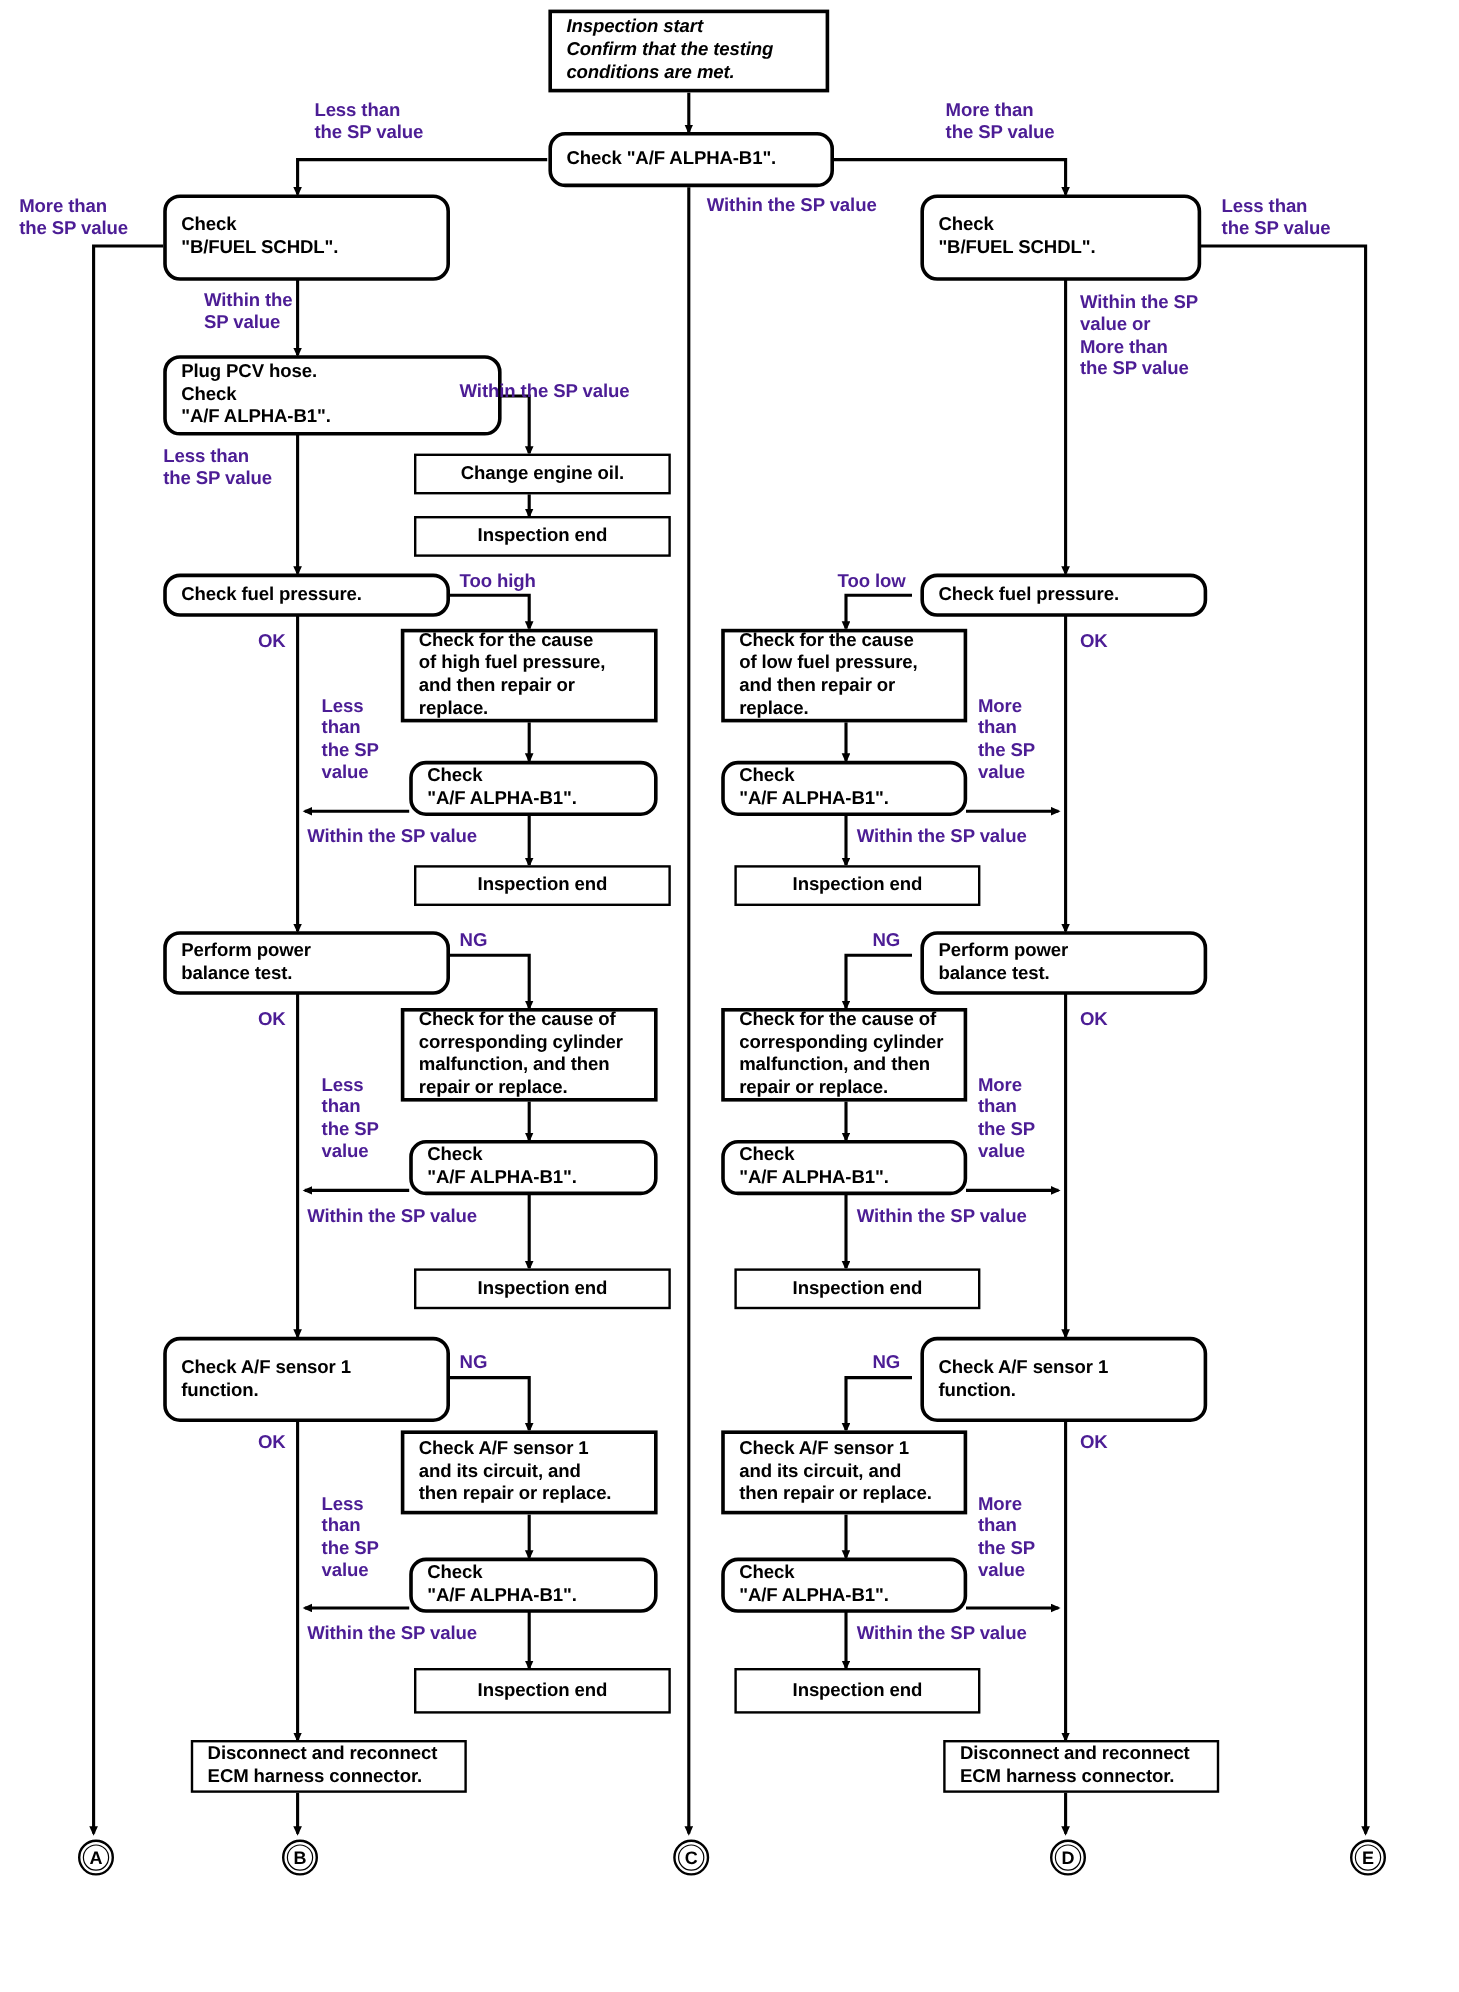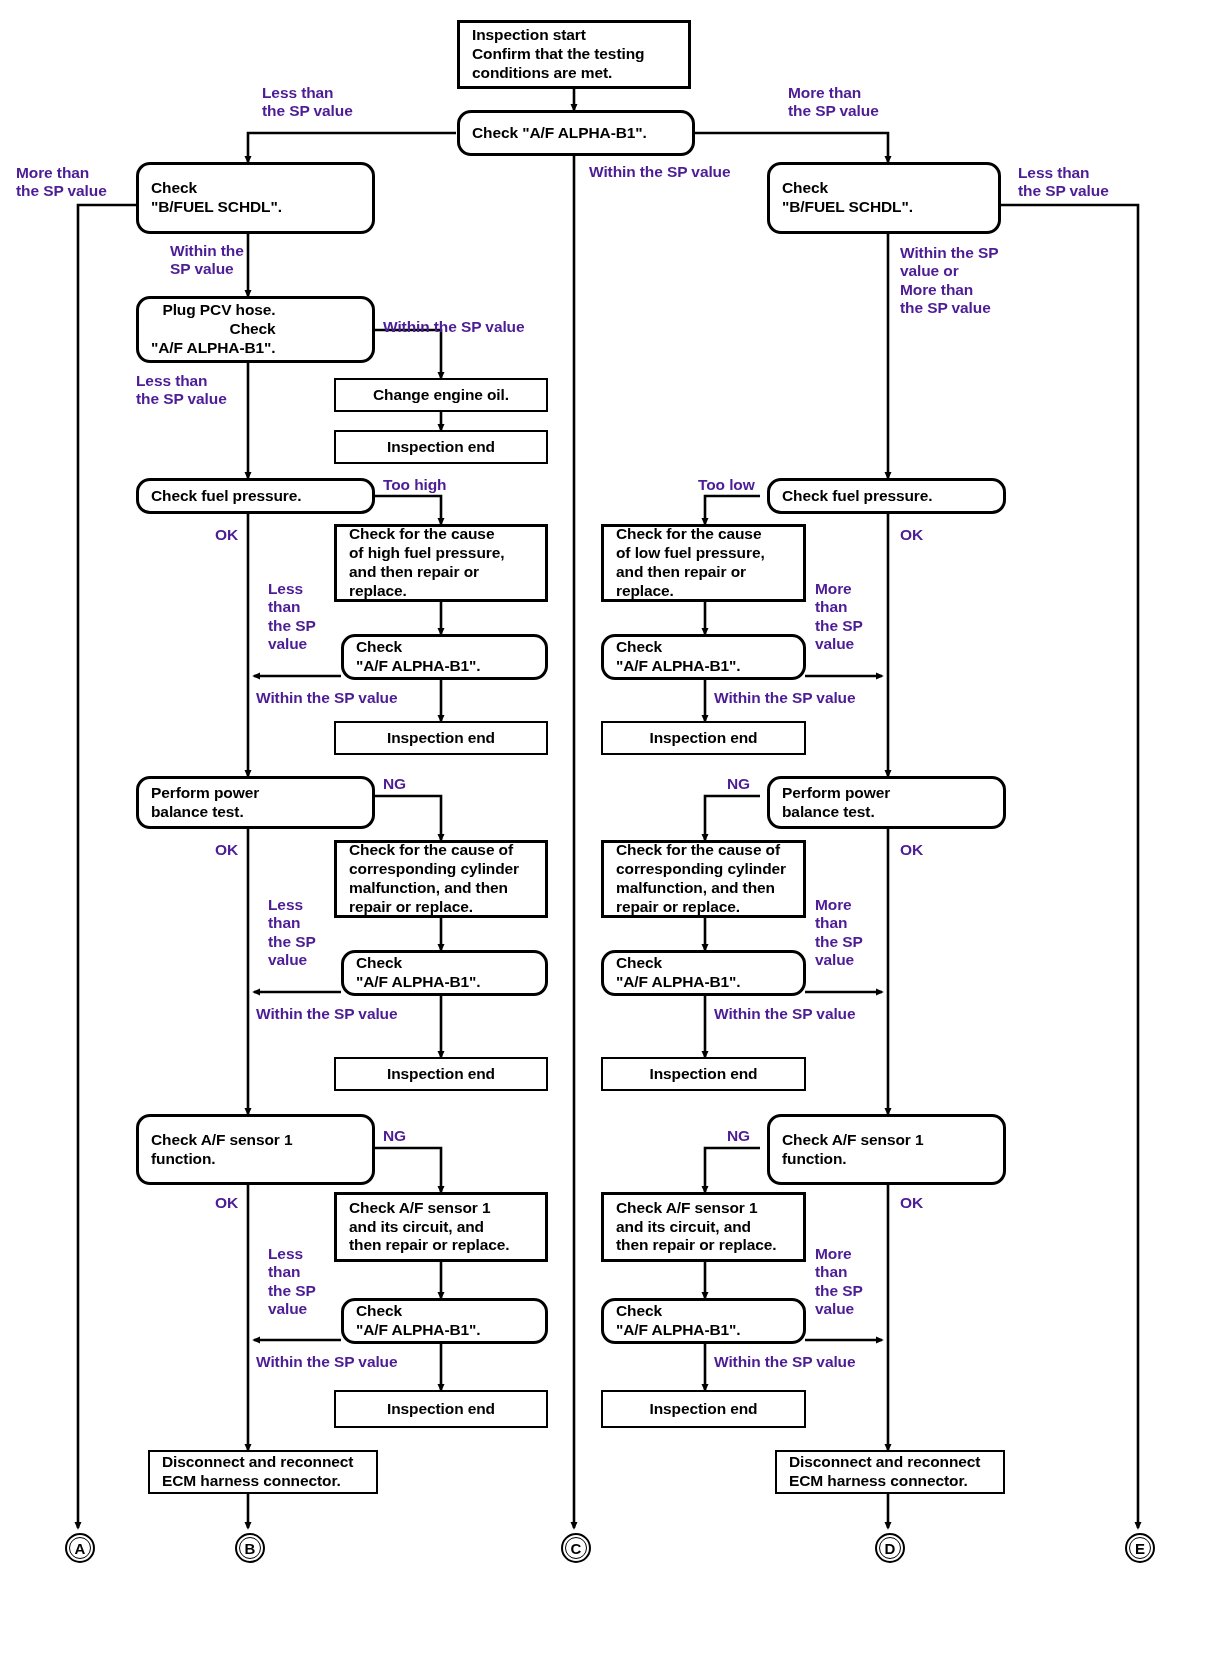--- a/index.html
+++ b/index.html
@@ -3,21 +3,21 @@
 <meta charset="utf-8">
 <style>
   html,body{margin:0;padding:0;background:#fff;}
   body{font-family:"Liberation Sans", sans-serif;}
   #root{position:relative;width:1216px;height:1660px;background:#fff;overflow:hidden;}
   svg.wires{position:absolute;left:0;top:0;width:1216px;height:1660px;}
   .node{position:absolute;box-sizing:border-box;background:#fff;border:3px solid #000;
         display:flex;align-items:center;color:#000;}
   .node.rect{border-radius:0;}
   .node.round{border-radius:14px;}
-  .node.thin{border-width:2px;}
+  .node.thin{border-width:2px;margin-left:11px;}
   .node .txt{font-size:15.5px;line-height:1.22;white-space:pre-line;font-weight:600;
              letter-spacing:-0.1px;}
   .node.pad{padding-left:12px;}
   .node.center .txt{width:100%;text-align:center;}
   .lbl{position:absolute;font-size:15.5px;line-height:1.18;white-space:pre-line;
        color:#4c1d95;font-weight:600;letter-spacing:-0.1px;}
   .conn{position:absolute;width:26px;height:26px;border:2.5px solid #000;border-radius:50%;
         display:flex;align-items:center;justify-content:center;background:#fff;}
   .conn .ring{position:absolute;left:2px;top:2px;right:2px;bottom:2px;border:1.5px solid #000;
         border-radius:50%;}
@@ -101,41 +101,41 @@
       <path d="M705,1262 L705,1298" marker-end="url(#ar)"></path>
       <path d="M805,1340 L882,1340" marker-end="url(#ar)"></path>
       <path d="M705,1343 L705,1390" marker-end="url(#ar)"></path>
       <path d="M888,1184 L888,1450" marker-end="url(#ar)"></path>
 
       <path d="M248,1486 L248,1528" marker-end="url(#ar)"></path>
       <path d="M888,1486 L888,1528" marker-end="url(#ar)"></path>
     </g>
   </svg>
 
-  <div class="node rect pad" style="left:457px;top:20px;width:234px;height:69px;">
+  <div class="node rect pad" style="left:457px;top:8px;width:234px;height:69px;font-style:italic;">
     <div class="txt">Inspection start
 Confirm that the testing
 conditions are met.</div>
   </div>
 
   <div class="node round pad" style="left:457px;top:110px;width:238px;height:46px;">
     <div class="txt">Check "A/F ALPHA-B1".</div>
   </div>
 
   <div class="node round pad" style="left:136px;top:162px;width:239px;height:72px;">
     <div class="txt">Check
 "B/FUEL SCHDL".</div>
   </div>
 
   <div class="node round pad" style="left:767px;top:162px;width:234px;height:72px;">
     <div class="txt">Check
 "B/FUEL SCHDL".</div>
   </div>
 
-  <div class="node round pad" style="left:136px;top:296px;width:239px;height:67px;text-align:right;">
+  <div class="node round pad" style="left:136px;top:296px;width:282px;height:67px;">
     <div class="txt">Plug PCV hose.
 Check
 "A/F ALPHA-B1".</div>
   </div>
 
   <div class="node rect center thin" style="left:334px;top:378px;width:214px;height:34px;">
     <div class="txt">Change engine oil.</div>
   </div>
 
   <div class="node rect center thin" style="left:334px;top:430px;width:214px;height:34px;">

